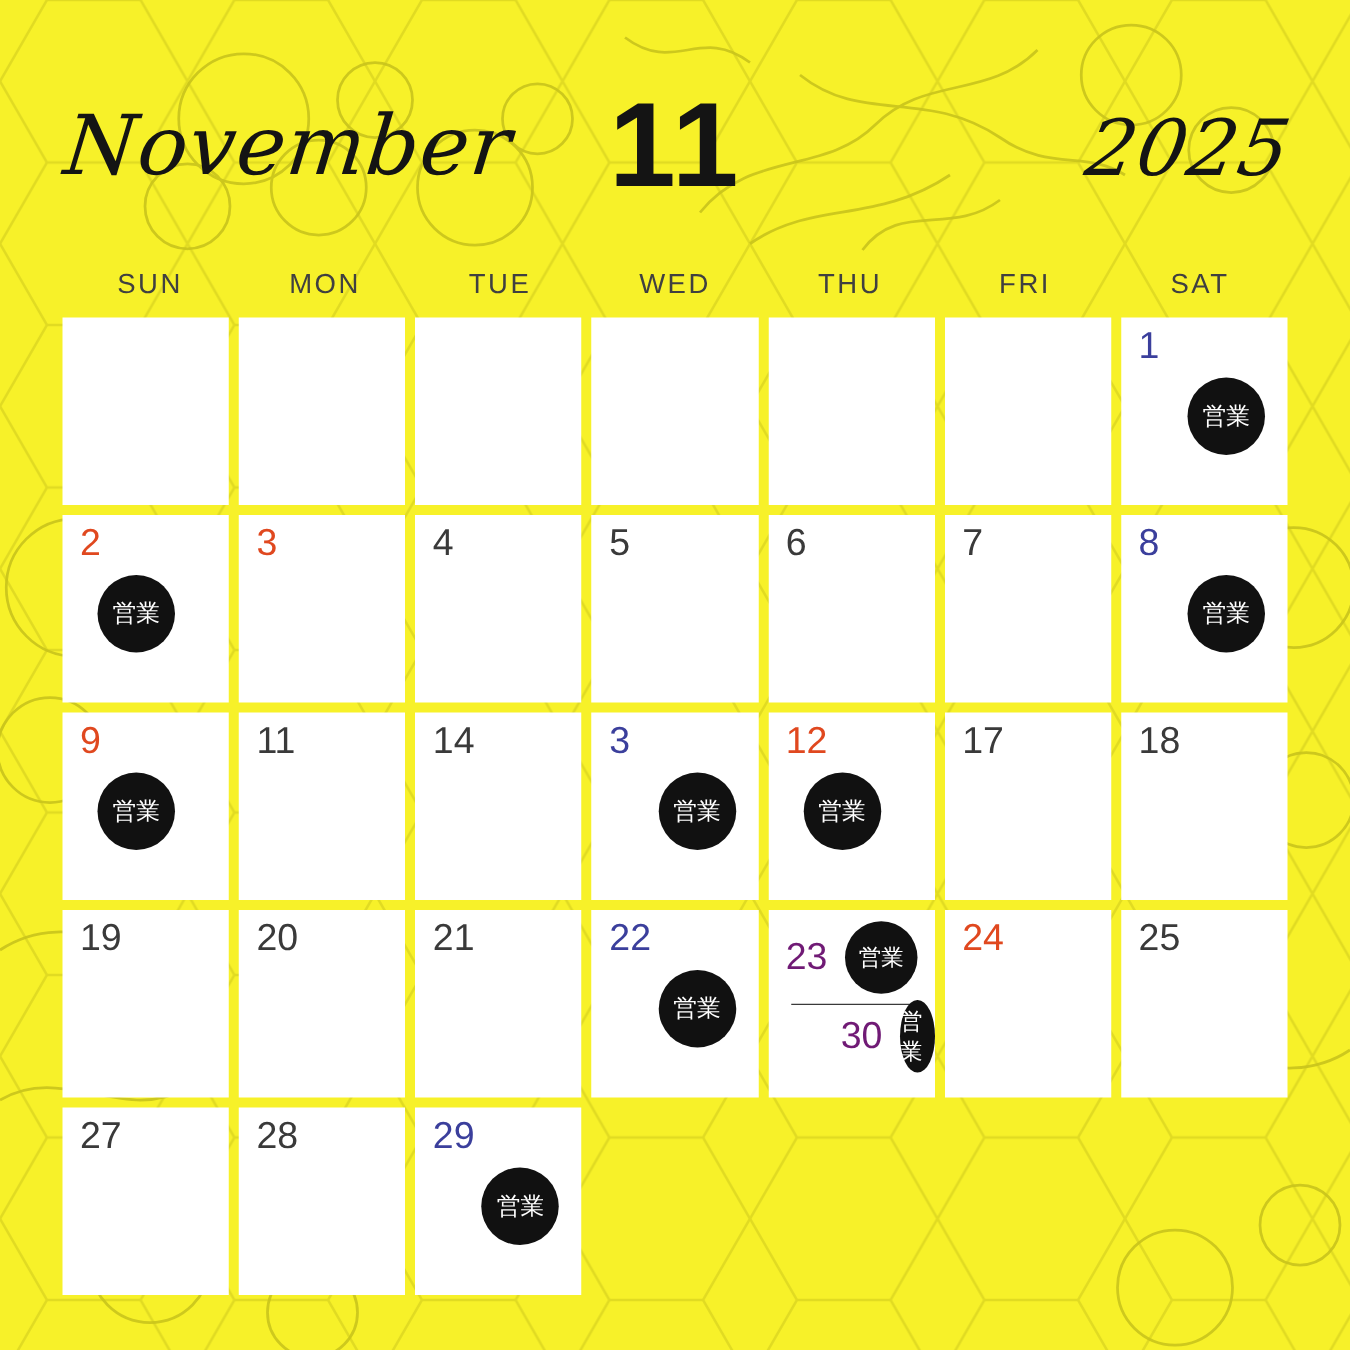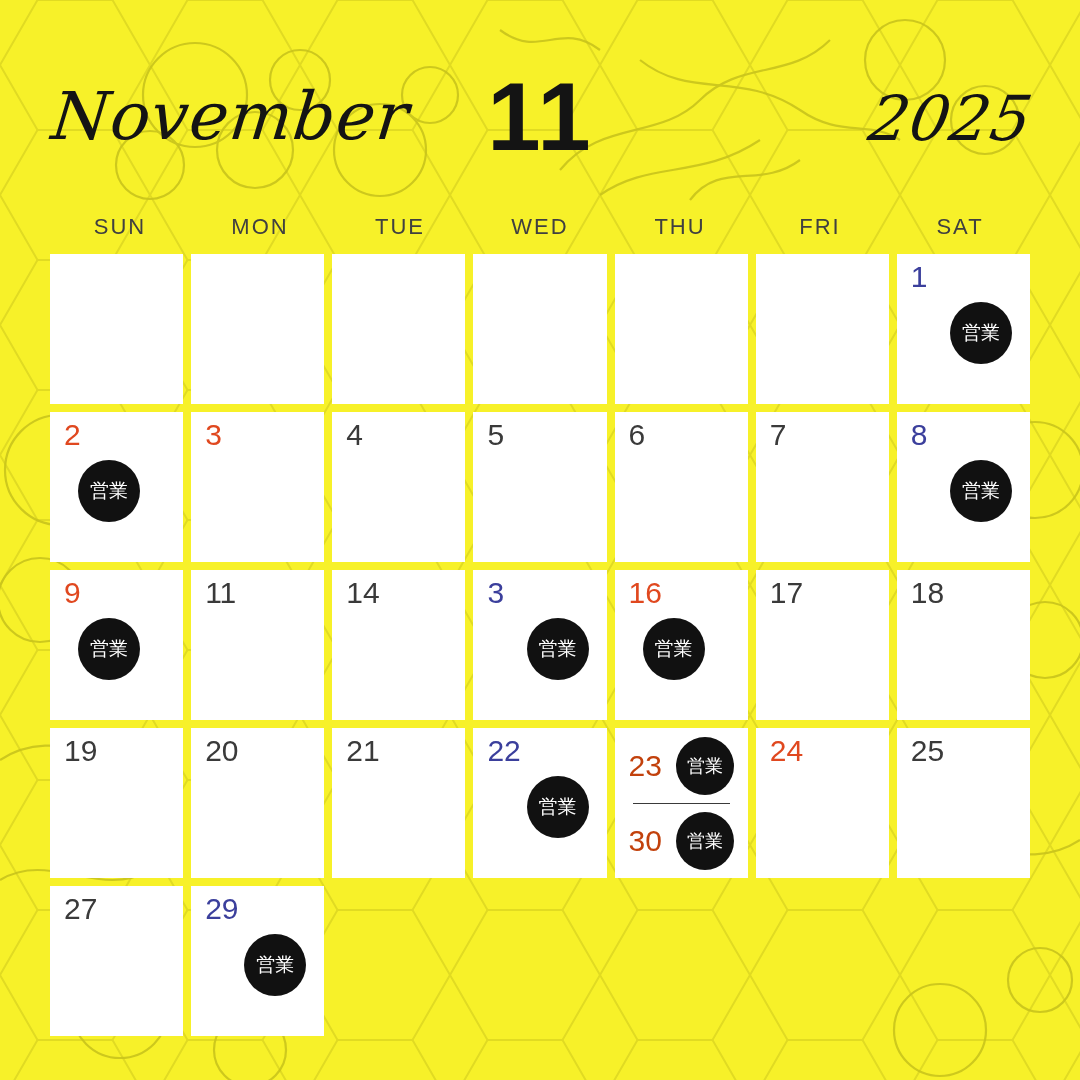--- a/index.html
+++ b/index.html
@@ -141,32 +141,32 @@
 
   
   .cell.split .half {
     position: absolute;
     left: 0; right: 0;
     height: 50%;
     display: flex;
     align-items: center;
   }
   .cell.split .half.top { top: 0; }
-  .cell.split .half.bottom { bottom: 0; }
+  .cell.split .half.bottom { bottom: 12px; margin-left: 44px; }
   .cell.split .divider {
     position: absolute;
     left: 18px;
     right: 18px;
     top: 50%;
     height: 1px;
     background: #3a3a3a;
   }
   .cell.split .half .num {
     font-size: 30px;
-    color: #c2410c;
+    color: #701a75;
     margin-left: 14px;
     line-height: 1;
   }
   .cell.split .half .badge-inline {
     width: 58px;
     height: 58px;
     border-radius: 50%;
     background: #111111;
     color: #fff;
     display: flex;
@@ -279,21 +279,21 @@
         <span class="daynum">11</span>
       </div>
       <div class="cell">
         <span class="daynum">14</span>
       </div>
       <div class="cell">
         <span class="daynum sat">3</span>
         <span class="badge b-right">営業</span>
       </div>
       <div class="cell">
-        <span class="daynum sun">16</span>
+        <span class="daynum sun">12</span>
         <span class="badge b-left">営業</span>
       </div>
       <div class="cell">
         <span class="daynum">17</span>
       </div>
       <div class="cell">
         <span class="daynum">18</span>
       </div>
       <div class="cell">
         <span class="daynum">19</span>
@@ -322,18 +322,21 @@
       <div class="cell">
         <span class="daynum sun">24</span>
       </div>
       <div class="cell">
         <span class="daynum">25</span>
       </div>
       <div class="cell">
         <span class="daynum">27</span>
       </div>
       <div class="cell">
+        <span class="daynum">28</span>
+      </div>
+      <div class="cell">
         <span class="daynum sat">29</span>
         <span class="badge b-right">営業</span>
       </div>
     </div>
 
 </div>
 
 </body></html>

